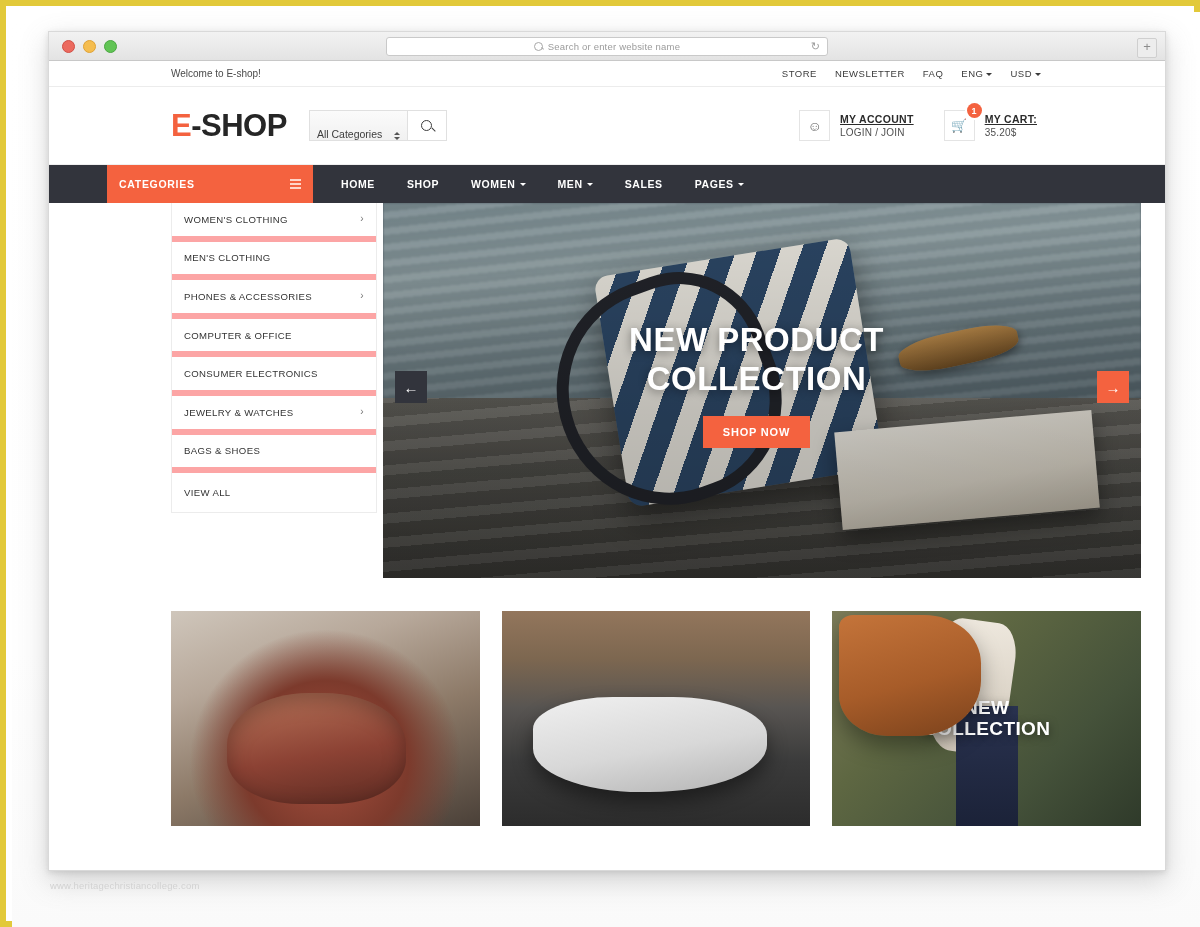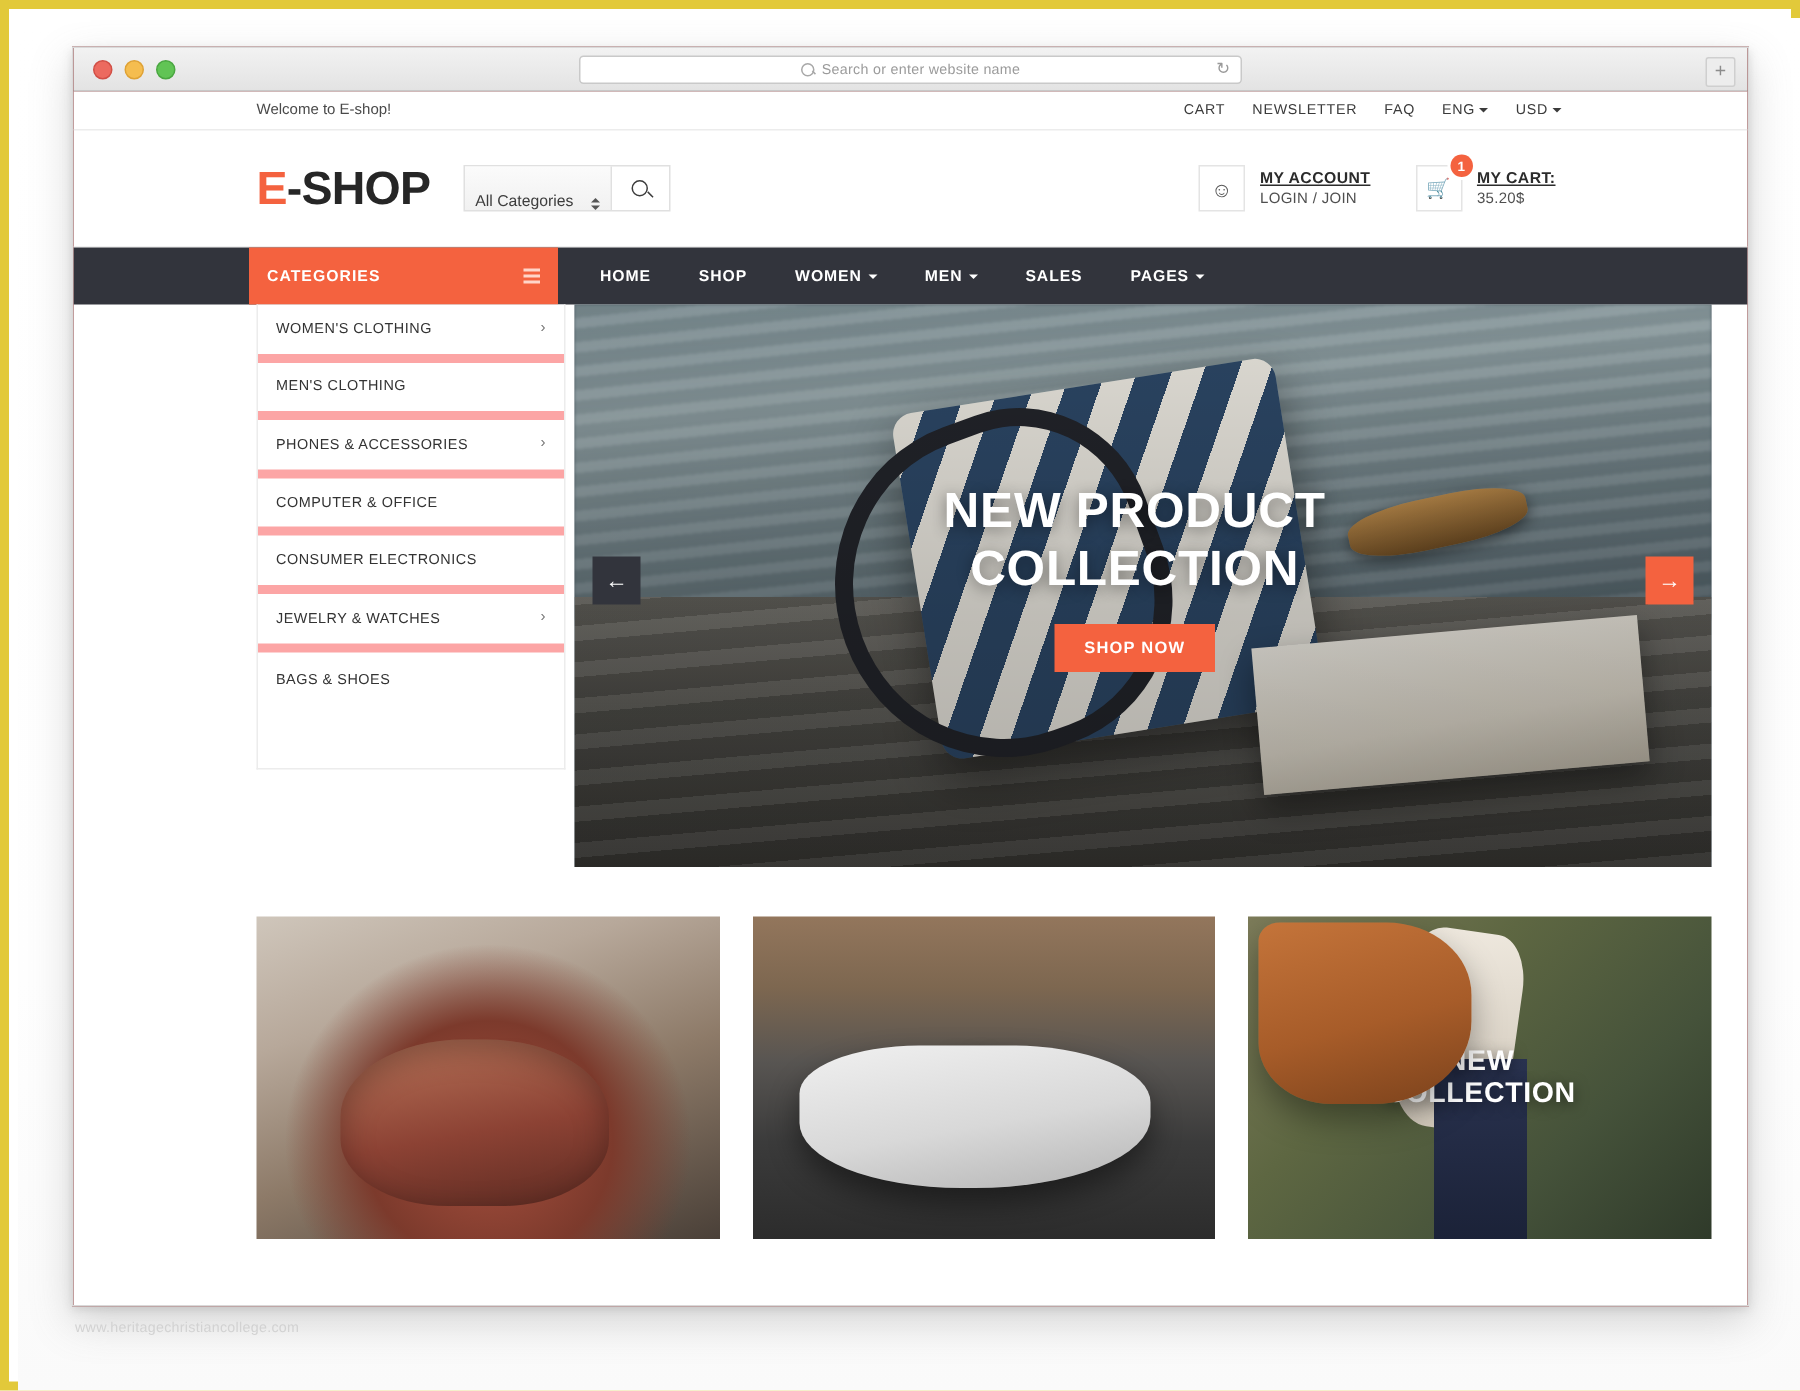--- a/index.html
+++ b/index.html
@@ -270,21 +270,21 @@
   .acctext .l1 { font-size: 10.5px; font-weight: bold; color:#2b2b2b; letter-spacing:.3px; white-space:nowrap;text-decoration:underline;}
   .acctext .l2 { font-size: 10px; color:#4f4f4f; letter-spacing:.2px; white-space:nowrap;}
   .sep { width: 30px; }
 
   
   .nav {
     height: 38px;
     background: #32343c;
     display: flex;
     align-items: stretch;
-    padding-left: 117px;
+    padding-left: 58px;
     box-sizing: border-box;
   }
   .catbtn {
     width: 206px;
     background:#f4623f;
     display:flex;
     align-items:center;
     justify-content: space-between;
     padding: 0 12px 0 12px;
     box-sizing: border-box;
@@ -570,21 +570,21 @@
         <span class="reload">↻</span>
       </div>
       <div class="newtab">+</div>
     </div>
 
     <div class="site">
 
       <div class="topbar">
         <span class="welcome">Welcome to E-shop!</span>
         <div class="right">
-          <span>CART</span>
+          <span>STORE</span>
           <span>NEWSLETTER</span>
           <span>FAQ</span>
           <span><span>ENG</span><i class="caret"></i></span>
           <span><span>USD</span><i class="caret"></i></span>
         </div>
       </div>
 
       <div class="header">
         <div class="logo"><span class="e">E</span><span>-SHOP</span></div>
 
@@ -679,20 +679,24 @@
             <span class="chev"></span>
           </div>
           <div class="cat-item">
             <span>JEWELRY &amp; WATCHES</span>
             <span class="chev">›</span>
           </div>
           <div class="cat-item">
             <span>BAGS &amp; SHOES</span>
             <span class="chev"></span>
           </div>
+          <div class="cat-item">
+            <span>VIEW ALL</span>
+            <span class="chev"></span>
+          </div>
         </div>
 
         <div class="hero">
           <div class="hero-photo">
             <div class="water"></div>
             <div class="dock"></div>
             <div class="bag"></div>
             <div class="strap"></div>
             <div class="book"></div>
             <div class="glasses"></div>

